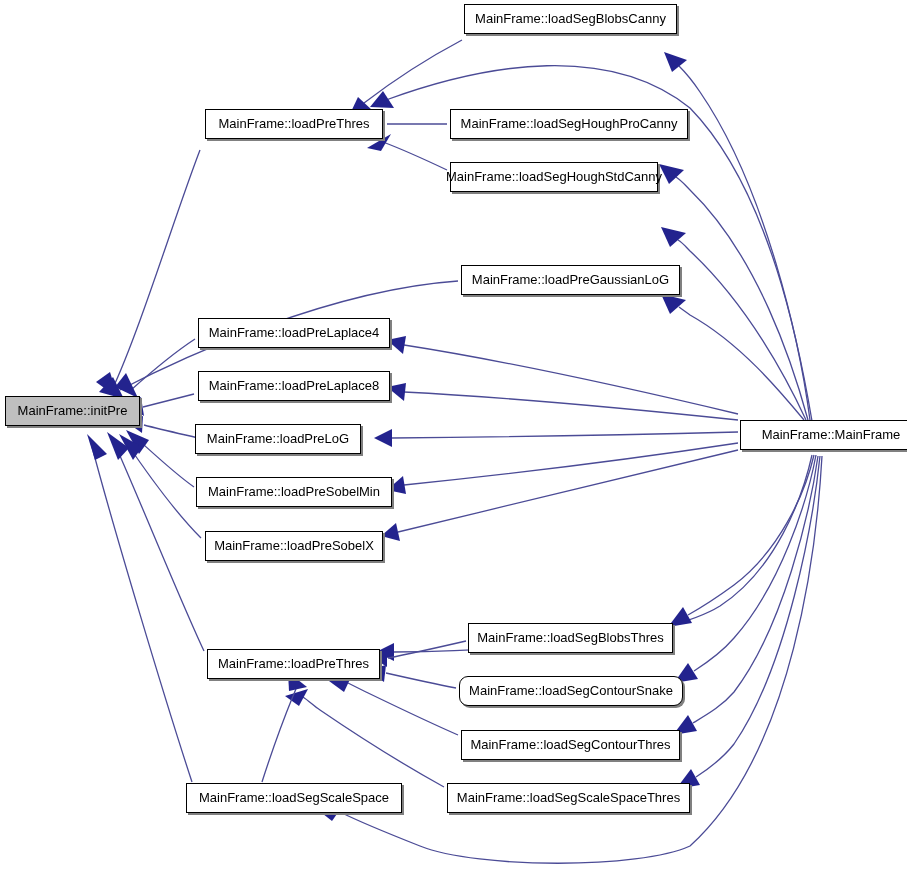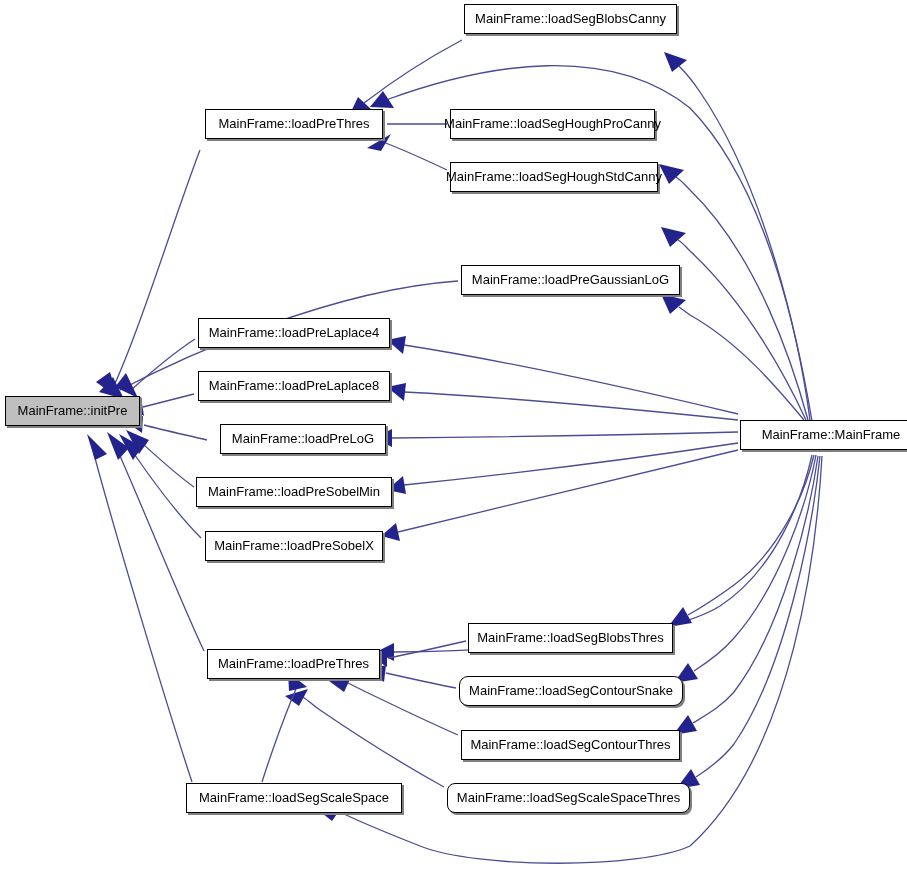--- a/index.html
+++ b/index.html
@@ -91,55 +91,55 @@
     </div>
     <div class="node" style="left: 205px; top: 109px; width: 178px; border-color: rgb(0, 0, 0); box-shadow: rgb(128, 128, 128) 2px 2px 0px 0px; background: rgb(255, 255, 255);">
       <span class="lbl" style="color: rgb(0, 0, 0);">MainFrame::loadPreThres</span>
     </div>
     <div class="node" style="left: 198px; top: 318px; width: 192px; border-color: rgb(0, 0, 0); box-shadow: rgb(128, 128, 128) 2px 2px 0px 0px; background: rgb(255, 255, 255);">
       <span class="lbl" style="color: rgb(0, 0, 0);">MainFrame::loadPreLaplace4</span>
     </div>
     <div class="node" style="left: 198px; top: 371px; width: 192px; border-color: rgb(0, 0, 0); box-shadow: rgb(128, 128, 128) 2px 2px 0px 0px; background: rgb(255, 255, 255);">
       <span class="lbl" style="color: rgb(0, 0, 0);">MainFrame::loadPreLaplace8</span>
     </div>
-    <div class="node" style="left: 220px; top: 424px; width: 166px; border-color: rgb(0, 0, 0); box-shadow: rgb(128, 128, 128) 2px 2px 0px 0px; background: rgb(255, 255, 255); text-align: center;">
+    <div class="node" style="left: 195px; top: 424px; width: 166px; border-color: rgb(0, 0, 0); box-shadow: rgb(128, 128, 128) 2px 2px 0px 0px; background: rgb(255, 255, 255); text-align: center;">
       <span class="lbl" style="color: rgb(0, 0, 0);">MainFrame::loadPreLoG</span>
     </div>
     <div class="node" style="left: 196px; top: 477px; width: 196px; border-color: rgb(0, 0, 0); box-shadow: rgb(128, 128, 128) 2px 2px 0px 0px; background: rgb(255, 255, 255);">
       <span class="lbl" style="color: rgb(0, 0, 0);">MainFrame::loadPreSobelMin</span>
     </div>
     <div class="node" style="left: 205px; top: 531px; width: 178px; border-color: rgb(0, 0, 0); box-shadow: rgb(128, 128, 128) 2px 2px 0px 0px; background: rgb(255, 255, 255);">
       <span class="lbl" style="color: rgb(0, 0, 0);">MainFrame::loadPreSobelX</span>
     </div>
     <div class="node" style="left: 207px; top: 649px; width: 173px; border-color: rgb(0, 0, 0); box-shadow: rgb(128, 128, 128) 2px 2px 0px 0px; background: rgb(255, 255, 255);">
       <span class="lbl" style="color: rgb(0, 0, 0);">MainFrame::loadPreThres</span>
     </div>
     <div class="node" style="left: 186px; top: 783px; width: 216px; border-color: rgb(0, 0, 0); box-shadow: rgb(128, 128, 128) 2px 2px 0px 0px; background: rgb(255, 255, 255);">
       <span class="lbl" style="color: rgb(0, 0, 0);">MainFrame::loadSegScaleSpace</span>
     </div>
     <div class="node" style="left: 464px; top: 4px; width: 213px; border-color: rgb(0, 0, 0); box-shadow: rgb(128, 128, 128) 2px 2px 0px 0px; background: rgb(255, 255, 255);">
       <span class="lbl" style="color: rgb(0, 0, 0);">MainFrame::loadSegBlobsCanny</span>
     </div>
-    <div class="node" style="left: 450px; top: 109px; width: 205px; border-color: rgb(0, 0, 0); box-shadow: rgb(128, 128, 128) 2px 2px 0px 0px; background: rgb(255, 255, 255);">
+    <div class="node" style="left: 450px; top: 109px; width: 238px; border-color: rgb(0, 0, 0); box-shadow: rgb(128, 128, 128) 2px 2px 0px 0px; background: rgb(255, 255, 255);">
       <span class="lbl" style="color: rgb(0, 0, 0);">MainFrame::loadSegHoughProCanny</span>
     </div>
     <div class="node" style="left: 450px; top: 162px; width: 208px; border-color: rgb(0, 0, 0); box-shadow: rgb(128, 128, 128) 2px 2px 0px 0px; background: rgb(255, 255, 255);">
       <span class="lbl" style="color: rgb(0, 0, 0);">MainFrame::loadSegHoughStdCanny</span>
     </div>
     <div class="node" style="left: 461px; top: 265px; width: 219px; border-color: rgb(0, 0, 0); box-shadow: rgb(128, 128, 128) 2px 2px 0px 0px; background: rgb(255, 255, 255);">
       <span class="lbl" style="color: rgb(0, 0, 0);">MainFrame::loadPreGaussianLoG</span>
     </div>
     <div class="node" style="left: 468px; top: 623px; width: 205px; border-color: rgb(0, 0, 0); box-shadow: rgb(128, 128, 128) 2px 2px 0px 0px; background: rgb(255, 255, 255);">
       <span class="lbl" style="color: rgb(0, 0, 0);">MainFrame::loadSegBlobsThres</span>
     </div>
     <div class="node" style="left: 459px; top: 676px; width: 224px; border-color: rgb(0, 0, 0); box-shadow: rgb(128, 128, 128) 2px 2px 0px 0px; background: rgb(255, 255, 255); border-radius: 9px;">
       <span class="lbl" style="color: rgb(0, 0, 0);">MainFrame::loadSegContourSnake</span>
     </div>
     <div class="node" style="left: 461px; top: 730px; width: 219px; border-color: rgb(0, 0, 0); box-shadow: rgb(128, 128, 128) 2px 2px 0px 0px; background: rgb(255, 255, 255);">
       <span class="lbl" style="color: rgb(0, 0, 0);">MainFrame::loadSegContourThres</span>
     </div>
-    <div class="node" style="left: 447px; top: 783px; width: 243px; border-color: rgb(0, 0, 0); box-shadow: rgb(128, 128, 128) 2px 2px 0px 0px; background: rgb(255, 255, 255); border-radius: 8px;">
+    <div class="node" style="left: 447px; top: 783px; width: 243px; border-color: rgb(0, 0, 0); box-shadow: rgb(128, 128, 128) 2px 2px 0px 0px; background: rgb(255, 255, 255);">
       <span class="lbl" style="color: rgb(0, 0, 0);">MainFrame::loadSegScaleSpaceThres</span>
     </div>
     <div class="node" style="left: 740px; top: 420px; width: 182px; border-color: rgb(0, 0, 0); box-shadow: rgb(128, 128, 128) 2px 2px 0px 0px; background: rgb(255, 255, 255);">
       <span class="lbl" style="color: rgb(0, 0, 0);">MainFrame::MainFrame</span>
     </div>
   </div>
 
 </body></html>

